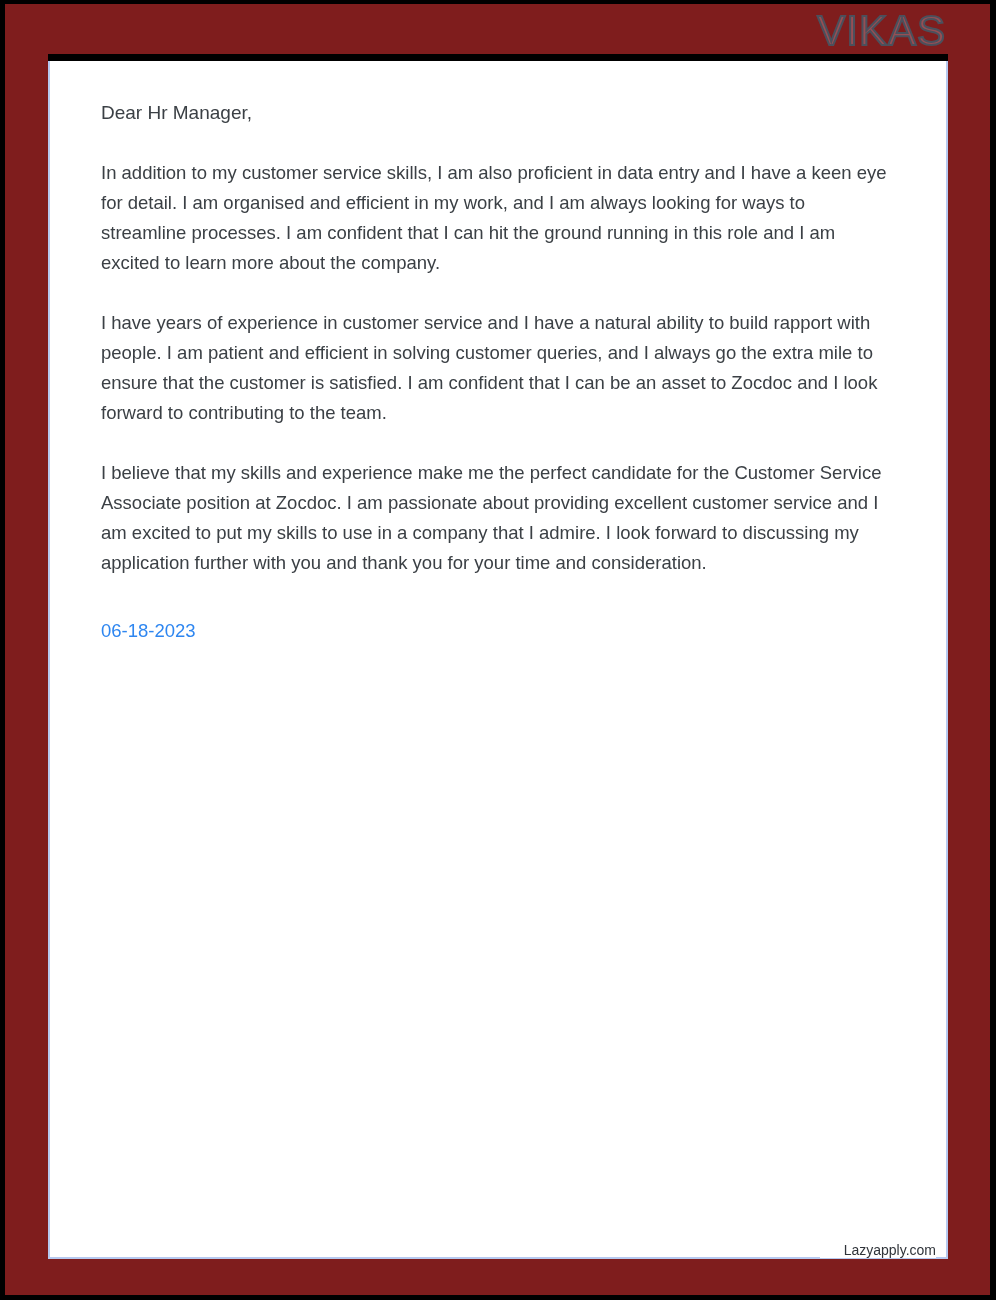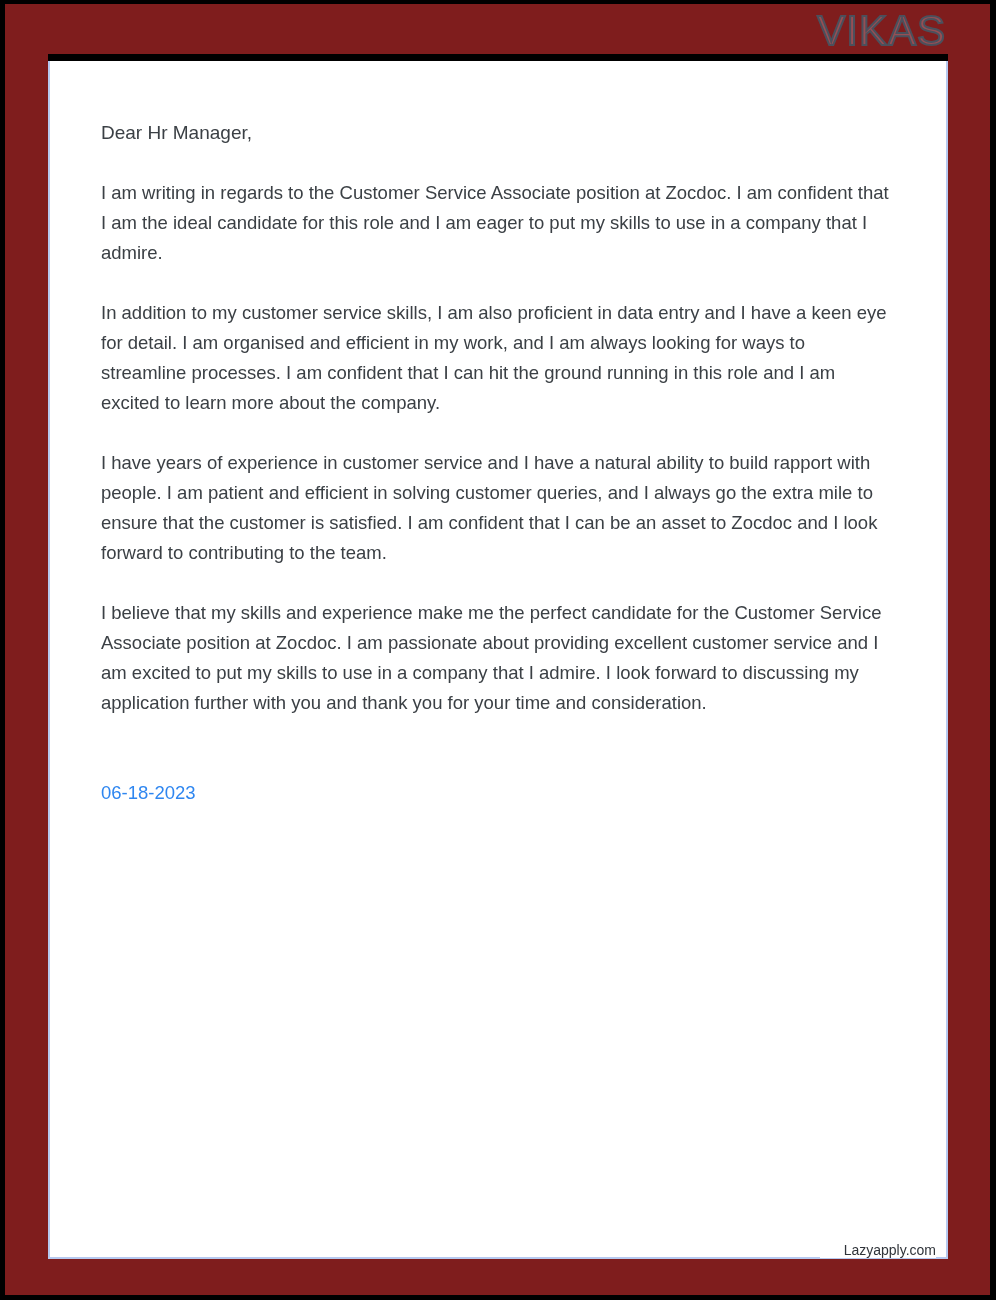--- a/index.html
+++ b/index.html
@@ -54,37 +54,37 @@
     top: 61px;
     width: 900px;
     height: 1198px;
     background: #ffffff;
     border-left: 2px solid #b6c9f0;
     border-right: 2px solid #b6c9f0;
     border-bottom: 2px solid #b6c9f0;
     box-sizing: border-box;
   }
   .page-inner {
-    padding: 57px 52px 0 51px;
+    padding: 37px 52px 0 51px;
   }
   .letter-text {
     font-size: 18.5px;
     line-height: 30px;
     color: #3b4045;
     margin: 0 0 30px 0;
   }
   .greeting {
     font-size: 19px;
     margin-bottom: 30px;
   }
   .letter-date {
     font-size: 18.5px;
     line-height: 30px;
     color: #2e86f0;
-    margin-top: 60px;
+    margin-top: 38px;
   }
   .watermark {
     position: absolute;
     right: 10px;
     bottom: -1px;
     font-size: 14px;
     line-height: 16px;
     color: #30343a;
     background: #ffffff;
     padding-left: 24px;
@@ -95,21 +95,20 @@
 
 <div class="viewport">
 
   <div class="brand">VIKAS</div>
 
   <div class="divider-bar"></div>
 
   <div class="page">
     <div class="page-inner">
       <p class="letter-text greeting">Dear Hr Manager,</p>
-      <p class="letter-text">I am writing in regards to the Customer Service Associate position at Zocdoc. I am confident that I am the ideal candidate for this role and I am eager to put my skills to use in a company that I admire.</p>
       <p class="letter-text">In addition to my customer service skills, I am also proficient in data entry and I have a keen eye for detail. I am organised and efficient in my work, and I am always looking for ways to streamline processes. I am confident that I can hit the ground running in this role and I am excited to learn more about the company.</p>
       <p class="letter-text">I have years of experience in customer service and I have a natural ability to build rapport with people. I am patient and efficient in solving customer queries, and I always go the extra mile to ensure that the customer is satisfied. I am confident that I can be an asset to Zocdoc and I look forward to contributing to the team.</p>
       <p class="letter-text">I believe that my skills and experience make me the perfect candidate for the Customer Service Associate position at Zocdoc. I am passionate about providing excellent customer service and I am excited to put my skills to use in a company that I admire. I look forward to discussing my application further with you and thank you for your time and consideration.</p>
       <p class="letter-text letter-date">06-18-2023</p>
     </div>
     <div class="watermark">Lazyapply.com</div>
   </div>
 
   <div class="edge edge-top"></div>
   <div class="edge edge-left"></div>

